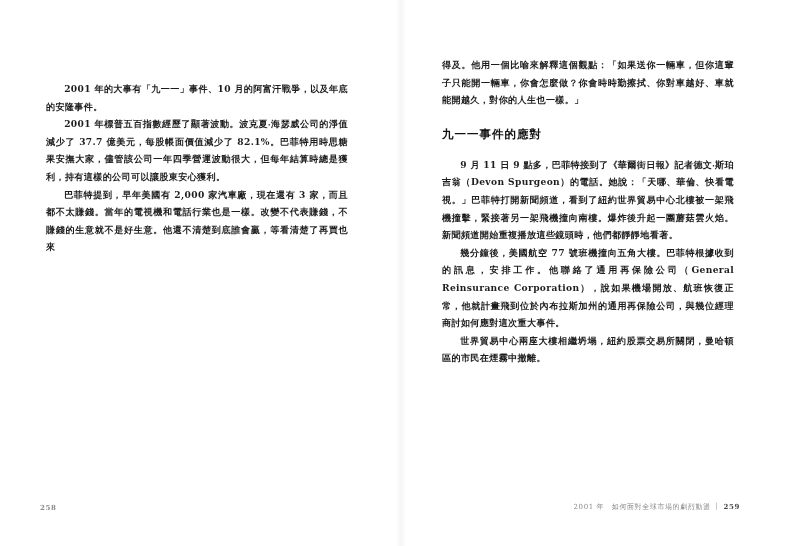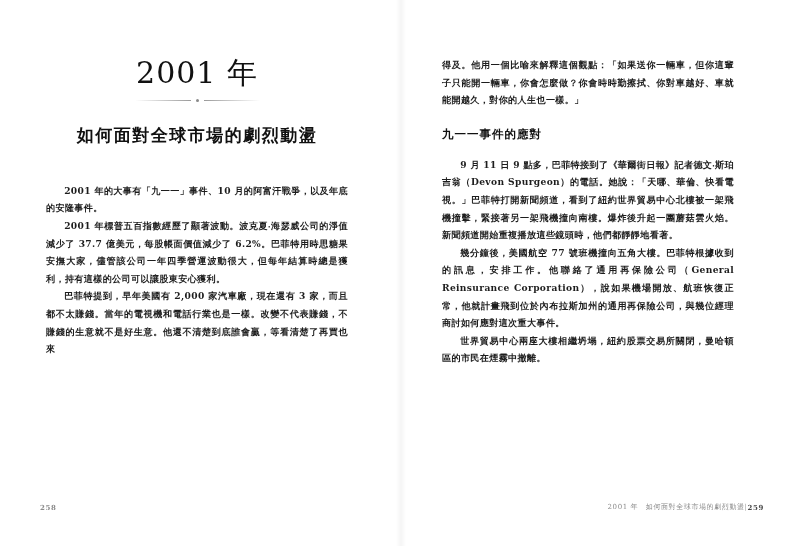--- a/index.html
+++ b/index.html
@@ -129,48 +129,37 @@
   
   .footer {
     position: absolute;
     bottom: 34px;
     font-size: 7px;
     letter-spacing: 0.6px;
     color: #8b8b8b;
     font-family: "DejaVu Serif", "Liberation Serif", serif;
   }
   .footer-left  { left: 40px; }
-  .footer-right { right: 36px; display: flex; align-items: center; }
+  .footer-right { right: 60px; display: flex; align-items: flex-start; gap: 5px; }
   .footer-right .folio-sep { color: #9c9c9c; }
   .footer-right .folio-num { color: #4a4a4a; font-weight: 700; }
   .footer-left .folio-num  { color: #8b8b8b; font-weight: 700; text-align: right; }
   .footer-chapter { color: #8b8b8b; }
 </style>
 </head>
 <body>
 
 <div class="spread">
 
   <div class="page page-left">
 
-    <div class="chapter-opener">
-      <h1 class="chapter-year">2001 年</h1>
-
-      <div class="rule-wrap">
-        <span class="rule-line"></span>
-        <span class="rule-dot"></span>
-        <span class="rule-line right"></span>
-      </div>
-
-      <h2 class="chapter-title">如何面對全球市場的劇烈動盪</h2>
-    </div>
 
     <div class="body-block">
       <p class="para indent">2001 年的大事有「九一一」事件、10 月的阿富汗戰爭，以及年底的安隆事件。</p>
-      <p class="para indent">2001 年標普五百指數經歷了顯著波動。波克夏‧海瑟威公司的淨值減少了 37.7 億美元，每股帳面價值減少了 6.2%。巴菲特用時思糖果安撫大家，儘管該公司一年四季營運波動很大，但每年結算時總是獲利，持有這樣的公司可以讓股東安心獲利。</p>
+      <p class="para indent">2001 年標普五百指數經歷了顯著波動。波克夏‧海瑟威公司的淨值減少了 37.7 億美元，每股帳面價值減少了 82.1%。巴菲特用時思糖果安撫大家，儘管該公司一年四季營運波動很大，但每年結算時總是獲利，持有這樣的公司可以讓股東安心獲利。</p>
       <p class="para indent">巴菲特提到，早年美國有 2,000 家汽車廠，現在還有 3 家，而且都不太賺錢。當年的電視機和電話行業也是一樣。改變不代表賺錢，不賺錢的生意就不是好生意。他還不清楚到底誰會贏，等看清楚了再買也來</p>
     </div>
 
     <div class="footer footer-left">
       <span class="folio-num">258</span>
     </div>
   </div>
 
   <div class="gutter"></div>
 

